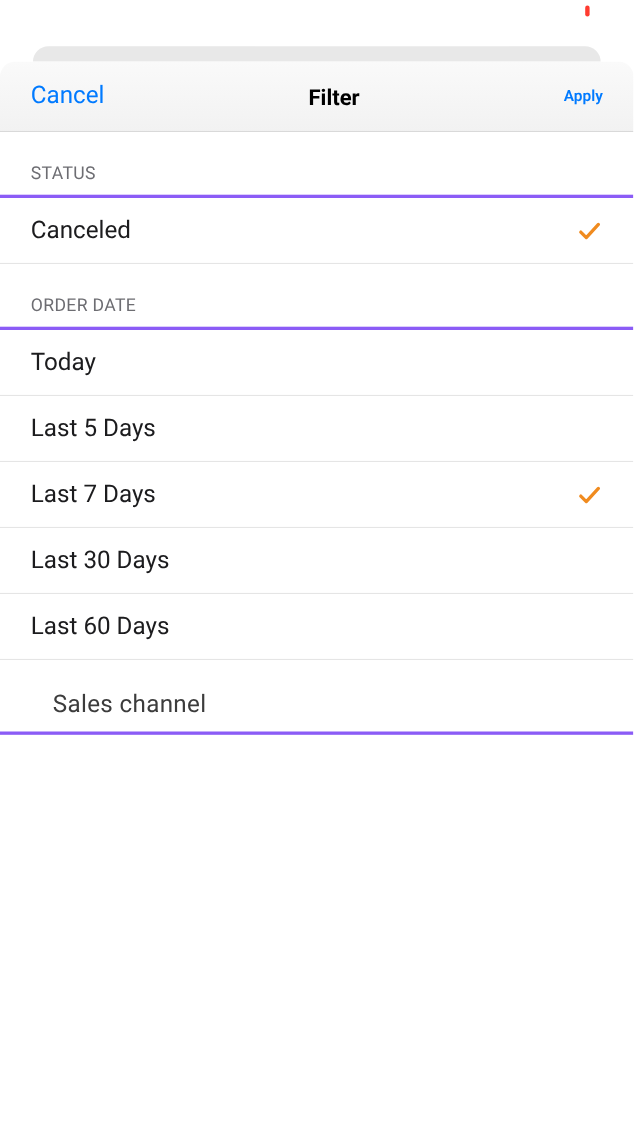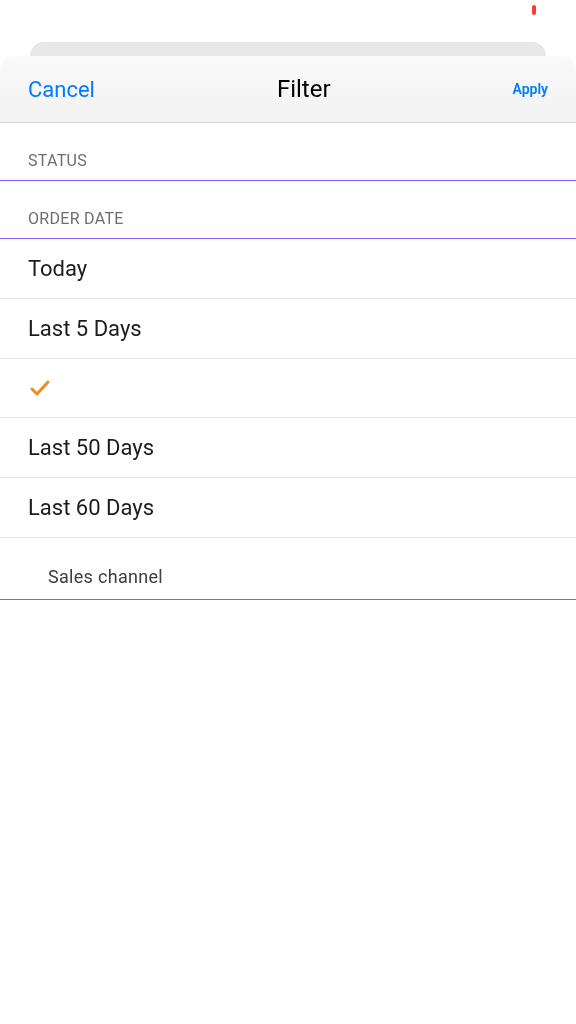--- a/index.html
+++ b/index.html
@@ -56,41 +56,41 @@
       border-bottom: 1px solid #d9d9d9;
     }
     .header-cancel {
       color: #007aff;
       font-size: 22px;
       font-weight: 400;
       cursor: pointer;
     }
     .header-title {
       color: #000000;
-      font-size: 24px;
-      font-weight: 400;
+      font-size: 20px;
+      font-weight: 700;
     }
     .header-apply {
       color: #007aff;
       font-size: 14px;
       font-weight: 600;
       cursor: pointer;
     }
     .section-header {
       padding: 28px 28px 10px 28px;
       color: #6d6d72;
       font-size: 16px;
       font-weight: 400;
       letter-spacing: 0.3px;
       text-transform: uppercase;
-      border-bottom: 1px solid #8b5cf6;
+      border-bottom: 3px solid #8b5cf6;
     }
     .section-header.lower {
       text-transform: none;
-      font-size: 18px;
+      font-size: 22px;
       color: #3c3c3c;
       padding-bottom: 12px;
       padding-left: 48px;
     }
     .option-row {
       display: flex;
       justify-content: space-between;
       align-items: center;
       padding: 17px 28px 17px 28px;
       border-bottom: 1px solid #e5e5e5;
@@ -130,38 +130,47 @@
   <div class="modal-header">
     <span class="header-cancel">Cancel</span>
     <span class="header-title">Filter</span>
     <span class="header-apply">Apply</span>
   </div>
 
   <div class="content">
 
     <div class="section-header">STATUS</div>
 
+    <div class="option-row">
+      <span class="label">Canceled</span>
+      <span class="checkmark">
+        <svg viewBox="0 0 24 24" fill="none" stroke="#f08b1f" stroke-width="3" stroke-linecap="round" stroke-linejoin="round">
+            <polyline points="4 13 9 18 20 6"></polyline>
+          </svg>
+      </span>
+    </div>
 
     <div class="section-header">ORDER DATE</div>
 
     <div class="option-row">
       <span class="label">Today</span>
     </div>
     <div class="option-row">
       <span class="label">Last 5 Days</span>
     </div>
     <div class="option-row">
+      <span class="label">Last 7 Days</span>
       <span class="checkmark">
         <svg viewBox="0 0 24 24" fill="none" stroke="#f08b1f" stroke-width="3" stroke-linecap="round" stroke-linejoin="round">
             <polyline points="4 13 9 18 20 6"></polyline>
           </svg>
       </span>
     </div>
     <div class="option-row">
-      <span class="label">Last 50 Days</span>
+      <span class="label">Last 30 Days</span>
     </div>
     <div class="option-row">
       <span class="label">Last 60 Days</span>
     </div>
 
     <div class="section-header lower">Sales channel</div>
 
   </div>
 </div>
 

